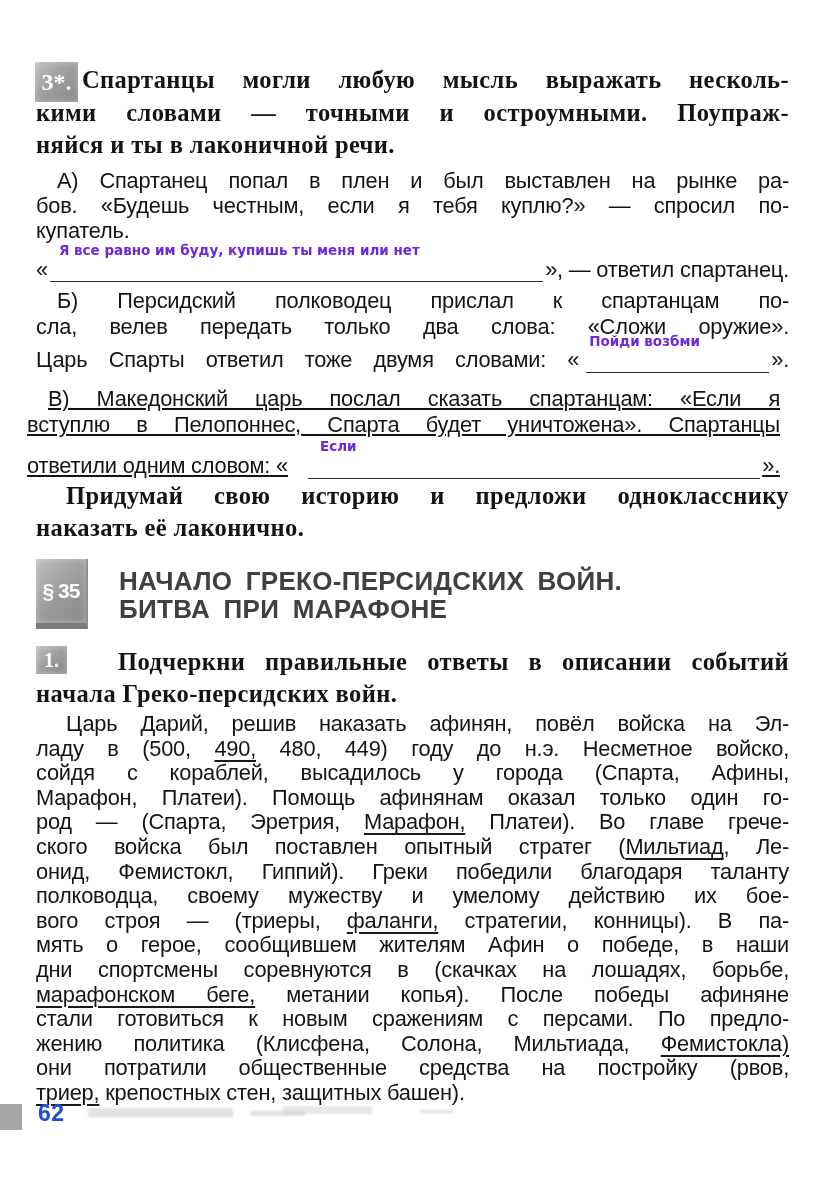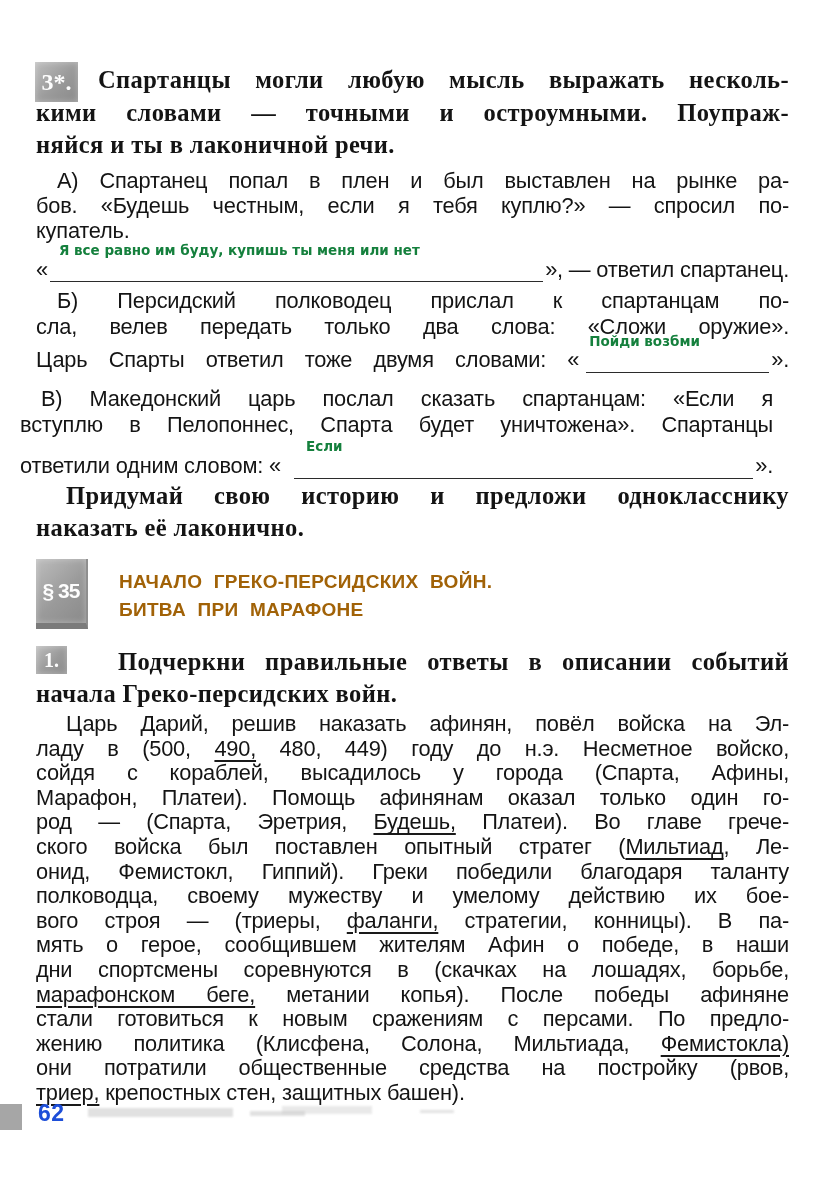--- a/index.html
+++ b/index.html
@@ -7,55 +7,55 @@
     position:relative;width:822px;height:1180px;margin:0 auto;
     background:#fff;color:#141414;overflow:hidden;
     font-family:"Liberation Sans",sans-serif;
   }
   .abs{position:absolute;}
   
   .serif{font-family:"Liberation Serif",serif;font-weight:700;font-size:24.5px;line-height:32.5px;letter-spacing:.4px;}
   .sans{font-family:"Liberation Sans",sans-serif;font-weight:400;font-size:21.8px;line-height:25.2px;letter-spacing:-.2px;}
   .jl{text-align:justify;text-align-last:justify;}
   .ll{text-align:left;}
-  .ind62{padding-left:62px;}
+  .ind62{padding-left:46px;}
   .ind58{padding-left:82px;}
   .ind30{padding-left:30px;}
   .ind21{padding-left:21px;}
   .u{text-decoration:underline;text-decoration-thickness:2px;text-underline-offset:4px;text-decoration-color:#1a1a1a;}
   
   .badge{
     background:linear-gradient(135deg,#bdbdbd 0%,#9a9a9a 55%,#8a8a8a 100%);
     color:#fdfdfd;display:flex;align-items:center;justify-content:center;
     font-weight:700;box-shadow:inset 0 0 6px rgba(255,255,255,.35);
   }
   .b3{left:35px;top:62px;width:43px;height:40px;font-family:"Liberation Serif",serif;font-size:24px;}
   .b35{left:36px;top:559px;width:50px;height:64px;font-size:21px;border-bottom:6px solid #7b7b7b;border-right:2px solid #8f8f8f;letter-spacing:-1px;}
   .b1{left:36px;top:646px;width:31px;height:28px;font-family:"Liberation Serif",serif;font-size:20px;}
   
   .intro{left:36px;top:64px;width:753px;}
   .pA{left:36px;top:168px;width:753px;}
   .ansA{left:36px;top:257px;width:753px;}
   .pB{left:36px;top:288px;width:753px;line-height:26px;}
   .pB .ansline{margin-top:7px;}
-  .pV{left:20px;top:386px;width:753px;line-height:26px;}
+  .pV{left:27px;top:386px;width:753px;line-height:26px;text-decoration:underline;}
   .pV .ansline{margin-top:15px;}
   .closing{left:36px;top:480px;width:753px;line-height:31.5px;}
-  .sect-title{left:119px;top:568px;width:660px;font-weight:700;font-size:19px;line-height:27.5px;letter-spacing:.3px;word-spacing:6px;color:#a16207;}
+  .sect-title{left:119px;top:568px;width:660px;font-weight:700;font-size:26px;line-height:27.5px;letter-spacing:.3px;word-spacing:6px;color:#404040;}
   .prompt{left:36px;top:646px;width:753px;line-height:32px;}
   .body1{left:36px;top:712px;width:753px;line-height:24.6px;}
   
   .ansline{display:flex;align-items:flex-end;width:100%;}
   .ansline .nowrap{white-space:nowrap;}
   .blank{flex:1 1 auto;border-bottom:1.6px solid #2b2b2b;height:21px;position:relative;margin:0 2px;}
   .blank.fixed{flex:0 0 183px;}
   .jlgrow{flex:1 1 auto;display:block;text-align:justify;text-align-last:justify;margin-right:5px;}
   .hw{
     position:absolute;font-family:"DejaVu Sans",sans-serif;font-weight:700;
-    font-size:13.5px;letter-spacing:0;color:#15803d;white-space:nowrap;line-height:15px;
+    font-size:13.5px;letter-spacing:0;color:#6d28d9;white-space:nowrap;line-height:15px;
   }
   .hw.hwa{left:9px;top:-17px;}
   .hw.hwb{left:3px;top:-17px;}
   .hw.hwv{left:12px;top:-18px;}
   
   .edge{left:0;top:1104px;width:22px;height:26px;background:#a6a6a6;}
   .pageno{left:38px;top:1100px;font-weight:700;font-size:23px;letter-spacing:.5px;color:#1d4ed8;}
   .smudge{position:absolute;background:#c9c9c9;opacity:.55;filter:blur(1px);}
   .s1{left:88px;top:1108px;width:145px;height:9px;}
   .s2{left:250px;top:1111px;width:55px;height:5px;}
@@ -99,21 +99,21 @@
           <span class="hw hwb">Пойди возбми</span>
         </span>
       <span class="nowrap">».</span>
     </div>
   </section>
 
   <section class="abs pV sans">
     <div class="jl ind21">В) Македонский царь послал сказать спартанцам: «Если я</div>
     <div class="jl">вступлю в Пелопоннес, Спарта будет уничтожена». Спартанцы</div>
     <div class="ansline">
-      <span style="white-space:nowrap;margin-right:11px">ответили одним словом: «</span>
+      <span style="white-space:nowrap;margin-right:18px">ответили одним словом: «</span>
       <span class="blank">
           <span class="hw hwv">Если</span>
         </span>
       <span class="nowrap">».</span>
     </div>
   </section>
 
   <section class="abs closing serif">
     <div class="jl ind30">Придумай свою историю и предложи однокласснику</div>
     <div class="ll">наказать её лаконично.</div>
@@ -129,21 +129,21 @@
   <section class="abs prompt serif">
     <div class="jl ind58">Подчеркни правильные ответы в описании событий</div>
     <div class="ll">начала Греко-персидских войн.</div>
   </section>
 
   <section class="abs body1 sans">
     <div class="jl ind30">Царь Дарий, решив наказать афинян, повёл войска на Эл-</div>
     <div class="jl"><span>ладу в (500, </span><span class="u">490,</span><span> 480, 449) году до н.э. Несметное войско,</span></div>
     <div class="jl">сойдя с кораблей, высадилось у города (Спарта, Афины,</div>
     <div class="jl">Марафон, Платеи). Помощь афинянам оказал только один го-</div>
-    <div class="jl"><span>род — (Спарта, Эретрия, </span><span class="u">Будешь,</span><span> Платеи). Во главе грече-</span></div>
+    <div class="jl"><span>род — (Спарта, Эретрия, </span><span class="u">Марафон,</span><span> Платеи). Во главе грече-</span></div>
     <div class="jl"><span>ского войска был поставлен опытный стратег (</span><span class="u">Мильтиад</span><span>, Ле-</span></div>
     <div class="jl">онид, Фемистокл, Гиппий). Греки победили благодаря таланту</div>
     <div class="jl">полководца, своему мужеству и умелому действию их бое-</div>
     <div class="jl"><span>вого строя — (триеры, </span><span class="u">фаланги,</span><span> стратегии, конницы). В па-</span></div>
     <div class="jl">мять о герое, сообщившем жителям Афин о победе, в наши</div>
     <div class="jl">дни спортсмены соревнуются в (скачках на лошадях, борьбе,</div>
     <div class="jl"><span class="u">марафонском беге,</span><span> метании копья). После победы афиняне</span></div>
     <div class="jl">стали готовиться к новым сражениям с персами. По предло-</div>
     <div class="jl"><span>жению политика (Клисфена, Солона, Мильтиада, </span><span class="u">Фемистокла)</span></div>
     <div class="jl">они потратили общественные средства на постройку (рвов,</div>

